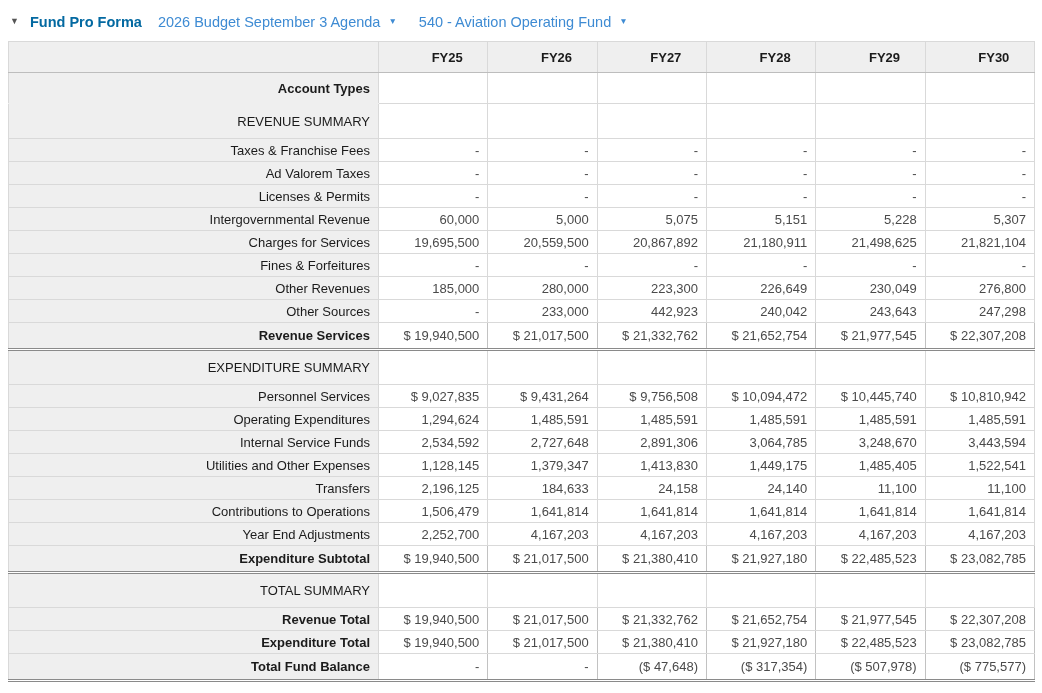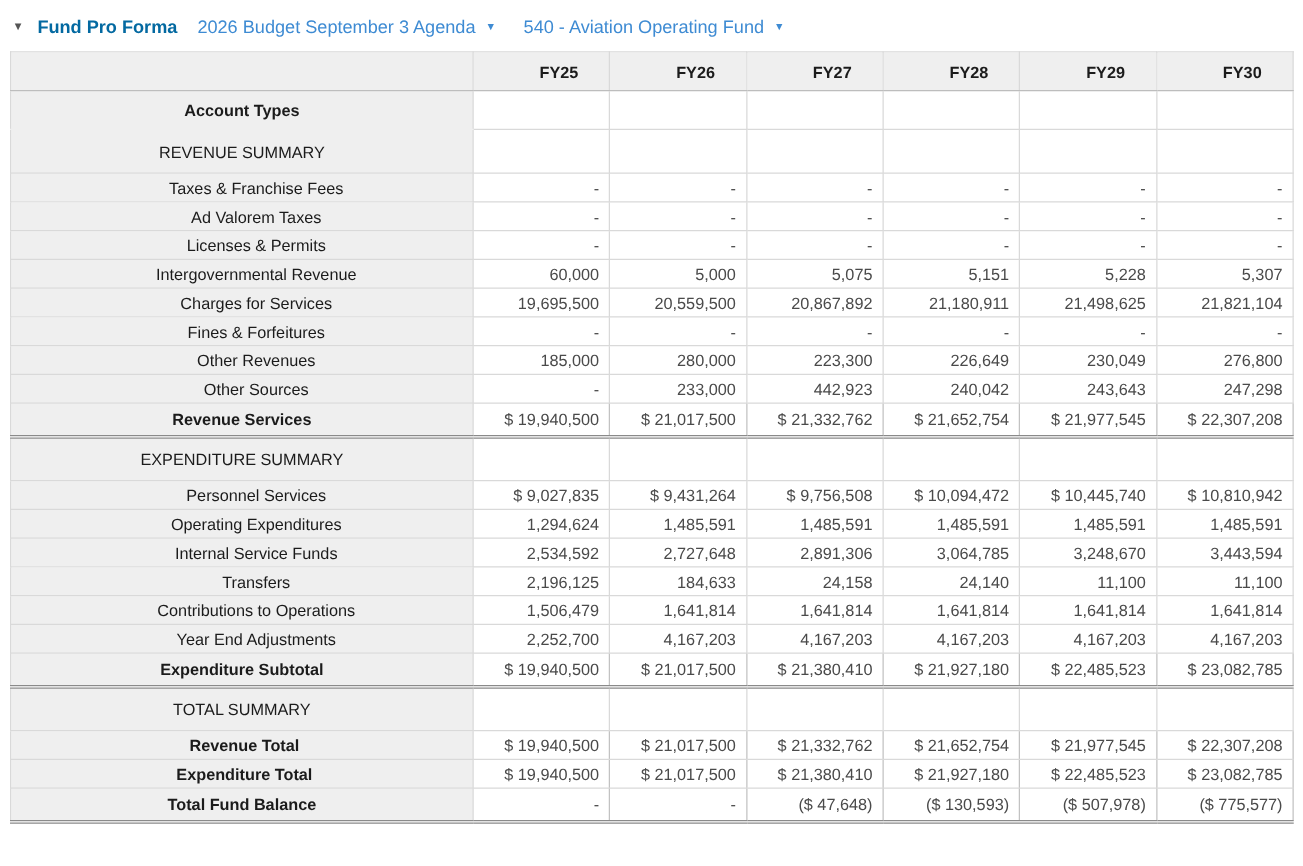--- a/index.html
+++ b/index.html
@@ -59,21 +59,21 @@
     border: 1px solid #d9d9d9;
     padding: 0 8px;
     overflow: hidden;
     white-space: nowrap;
   }
   
   table.proforma { border: 1px solid #b3b3b3; }
 
   th.corner-cell, td.label-cell {
     background: #efefef;
-    text-align: center;
+    text-align: right;
     padding-left: 5px;
     border-right: 1px solid #a9a9a9;
   }
   th { background: #efefef; }
 
   tr.header-row th {
     height: 31px;
     font-weight: bold;
     color: #1b1b1b;
     text-align: center;
@@ -280,20 +280,29 @@
         <tr class="row-item">
           <td class="label-cell">Internal Service Funds</td>
           <td class="value-cell">2,534,592</td>
           <td class="value-cell">2,727,648</td>
           <td class="value-cell">2,891,306</td>
           <td class="value-cell">3,064,785</td>
           <td class="value-cell">3,248,670</td>
           <td class="value-cell">3,443,594</td>
         </tr>
         <tr class="row-item">
+          <td class="label-cell">Utilities and Other Expenses</td>
+          <td class="value-cell">1,128,145</td>
+          <td class="value-cell">1,379,347</td>
+          <td class="value-cell">1,413,830</td>
+          <td class="value-cell">1,449,175</td>
+          <td class="value-cell">1,485,405</td>
+          <td class="value-cell">1,522,541</td>
+        </tr>
+        <tr class="row-item">
           <td class="label-cell">Transfers</td>
           <td class="value-cell">2,196,125</td>
           <td class="value-cell">184,633</td>
           <td class="value-cell">24,158</td>
           <td class="value-cell">24,140</td>
           <td class="value-cell">11,100</td>
           <td class="value-cell">11,100</td>
         </tr>
         <tr class="row-item">
           <td class="label-cell">Contributions to Operations</td>
@@ -347,19 +356,19 @@
           <td class="value-cell">$ 21,380,410</td>
           <td class="value-cell">$ 21,927,180</td>
           <td class="value-cell">$ 22,485,523</td>
           <td class="value-cell">$ 23,082,785</td>
         </tr>
         <tr class="row-grand-total">
           <td class="label-cell">Total Fund Balance</td>
           <td class="value-cell">-</td>
           <td class="value-cell">-</td>
           <td class="value-cell">($ 47,648)</td>
-          <td class="value-cell">($ 130,593)</td>
+          <td class="value-cell">($ 317,354)</td>
           <td class="value-cell">($ 507,978)</td>
           <td class="value-cell">($ 775,577)</td>
         </tr>
       </tbody>
   </table>
 </div>
 
 </body></html>

